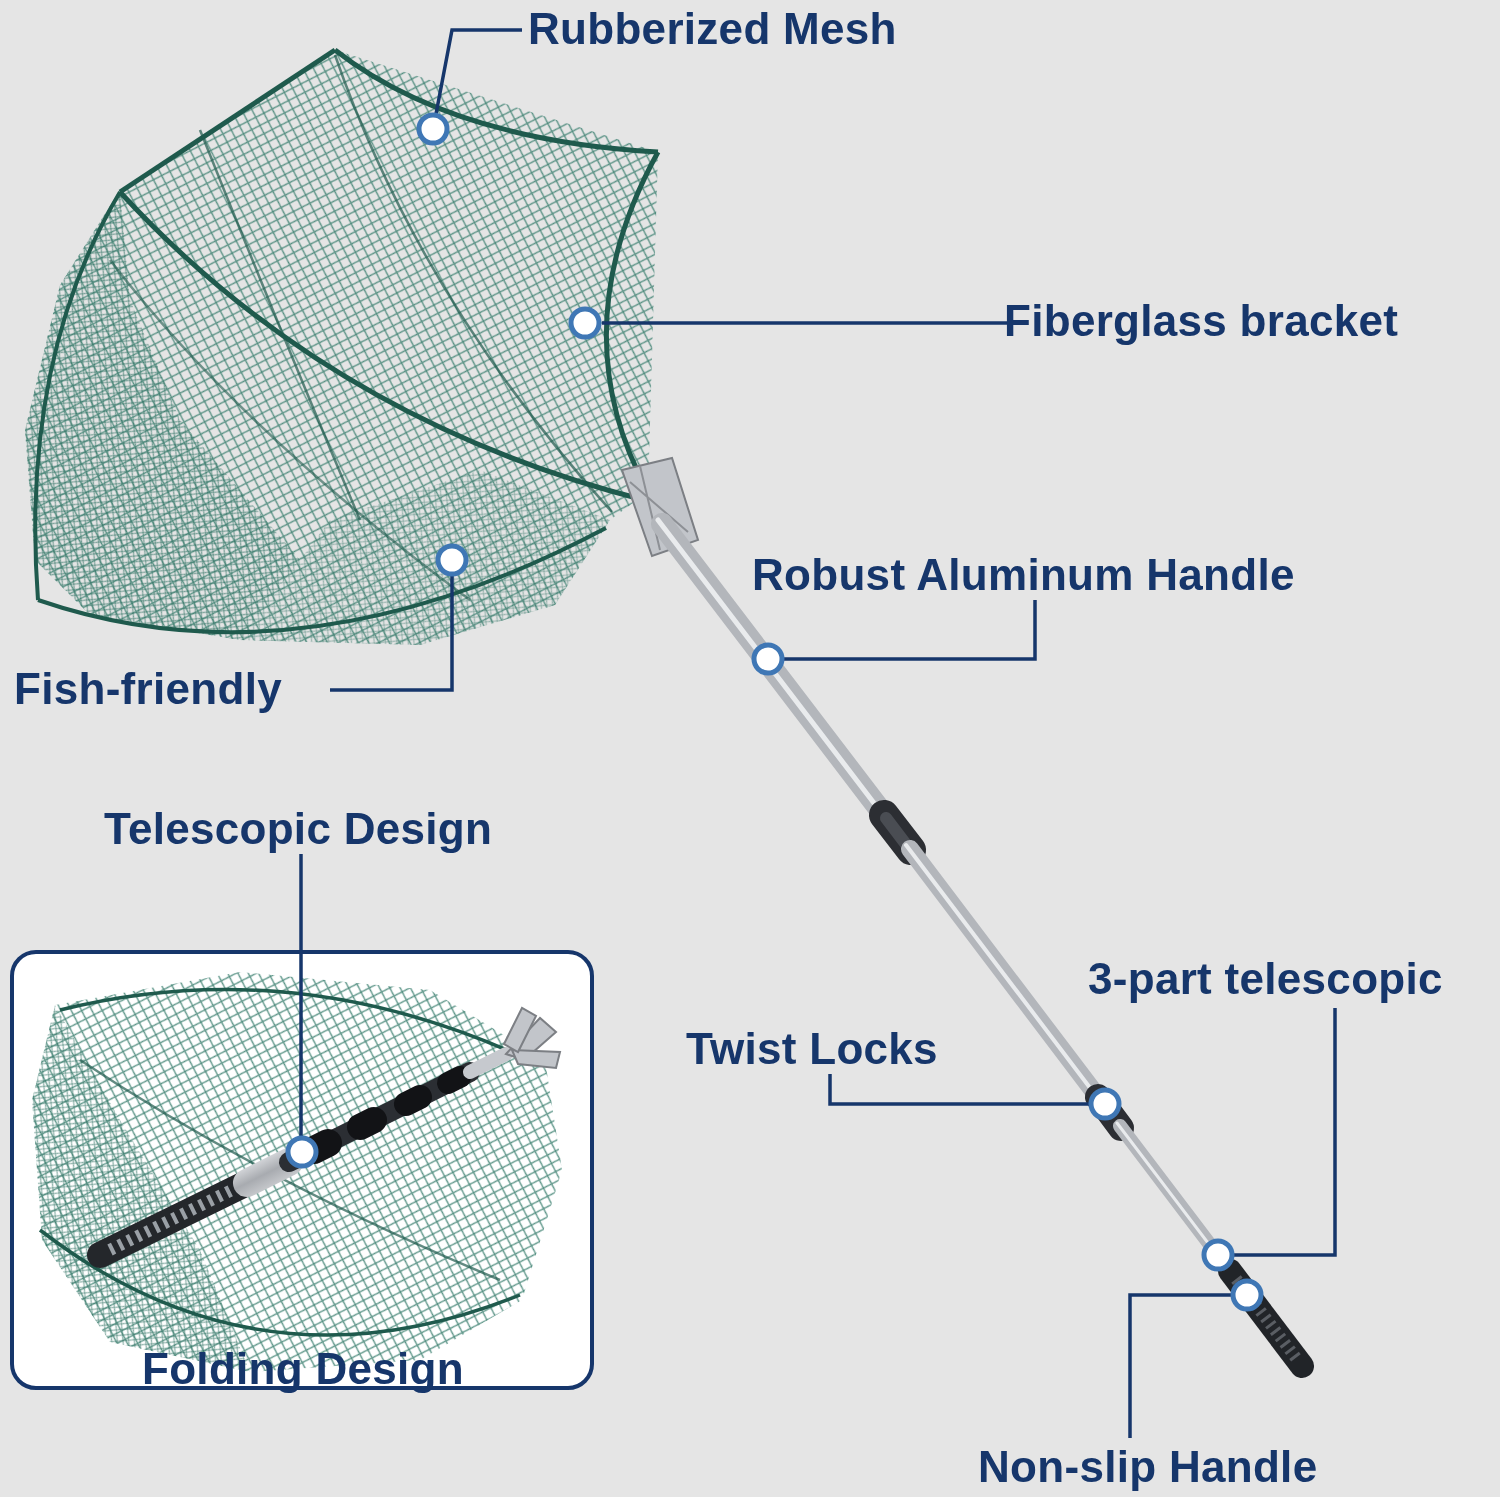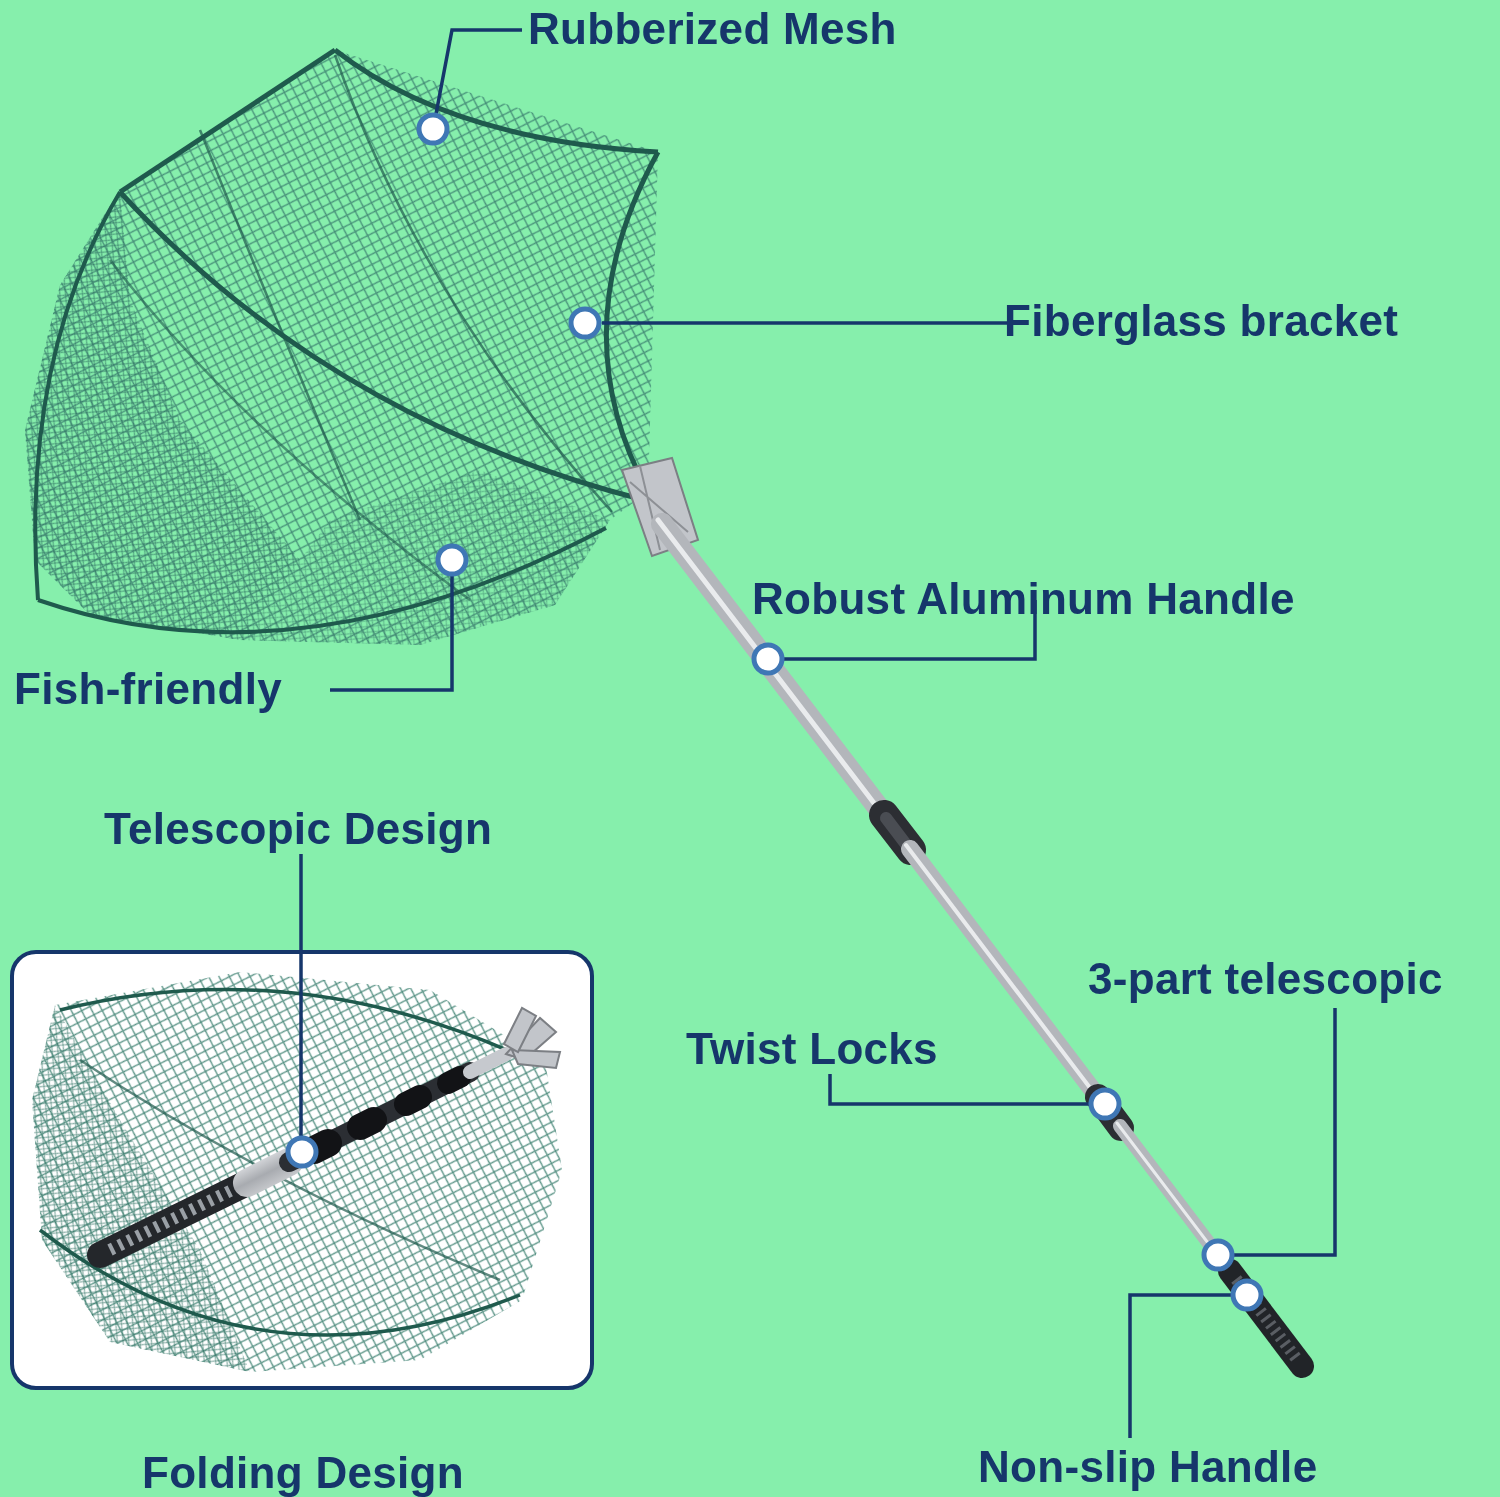--- a/index.html
+++ b/index.html
@@ -1,19 +1,19 @@
 <!DOCTYPE html>
 <html><head>
 <meta charset="utf-8">
 <style>
   html,body{margin:0;padding:0;background:#ffffff;}
   .canvas{
     position:relative;
     width:1500px;height:1497px;
-    background:#86efac;
+    background:#e5e5e5;
     overflow:hidden;
     font-family:"Liberation Sans", sans-serif;
   }
   .artwork{position:absolute;left:0;top:0;width:1500px;height:1497px;}
   .label{
     position:absolute;
     font-weight:700;
     font-size:44px;
     color:#16366b;
     white-space:nowrap;
@@ -123,21 +123,21 @@
       <circle cx="768" cy="659" r="14"></circle>
       <circle cx="302" cy="1152" r="14"></circle>
       <circle cx="1105" cy="1104" r="14"></circle>
       <circle cx="1218" cy="1255" r="14"></circle>
       <circle cx="1247" cy="1295" r="14"></circle>
     </g>
   </svg>
 
   <div class="label" style="left:528px;top:6px;">Rubberized Mesh</div>
   <div class="label" style="left:1004px;top:298px;">Fiberglass bracket</div>
-  <div class="label" style="left:752px;top:576px;">Robust Aluminum Handle</div>
+  <div class="label" style="left:752px;top:552px;">Robust Aluminum Handle</div>
   <div class="label" style="left:14px;top:666px;">Fish-friendly</div>
   <div class="label" style="left:104px;top:806px;">Telescopic Design</div>
   <div class="label" style="left:686px;top:1026px;">Twist Locks</div>
   <div class="label" style="left:1088px;top:956px;text-align:right;">3-part telescopic</div>
-  <div class="label" style="left:142px;top:1450px;">Folding Design</div>
+  <div class="label" style="left:142px;top:1346px;">Folding Design</div>
   <div class="label" style="left:978px;top:1444px;text-align:right;">Non-slip Handle</div>
 
 </div>
 
 </body></html>

